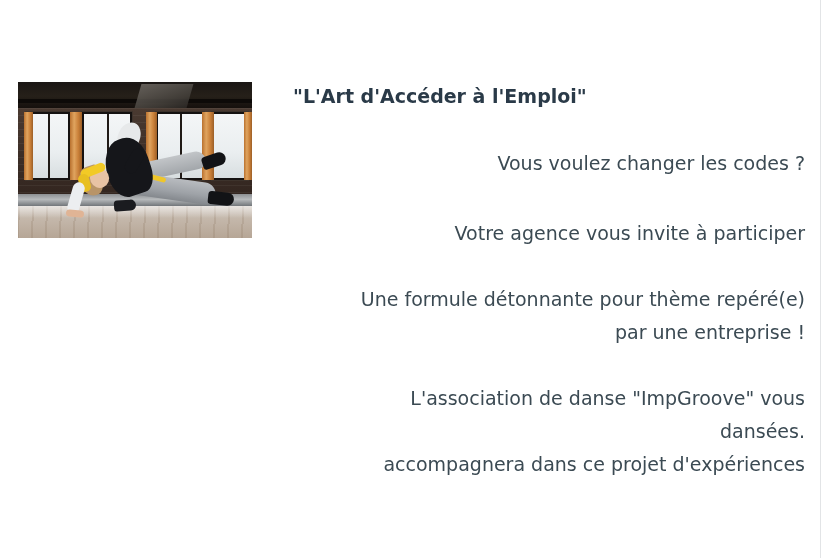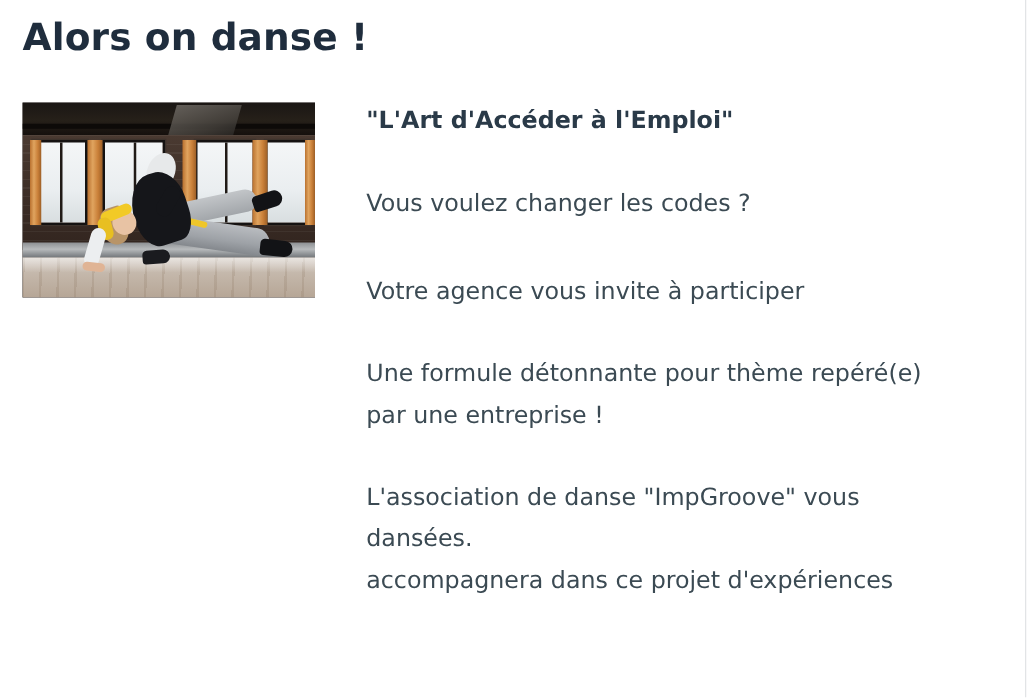--- a/index.html
+++ b/index.html
@@ -287,35 +287,34 @@
     color: #2a3a48;
     white-space: nowrap;
   }
   .body-para {
     margin: 0;
     font-size: 19px;
     line-height: 33px;
     font-weight: normal;
     color: #3b4a53;
   }
-  .body-para .ln { display: block; white-space: nowrap; }
+  .body-para .ln { display: block; white-space: nowrap; text-align: right; }
 
   #para-1 { margin-top: 37px; }
   #para-2 { margin-top: 37px; }
   #para-3 { margin-top: 33px; }
   #para-4 { margin-top: 33px; }
 </style>
 </head>
 <body>
 
 <div id="page">
 
   <div id="right-rule"></div>
 
-  <h1 id="page-title">Alors on danse !</h1>
 
   <figure id="photo-figure">
     <div class="photo-canvas">
       <div class="ph-ceiling"></div>
       <div class="ph-ceiling-beam"></div>
       <div class="ph-duct"></div>
 
       <div class="ph-wall"></div>
 
       <div class="ph-win w1"></div>

